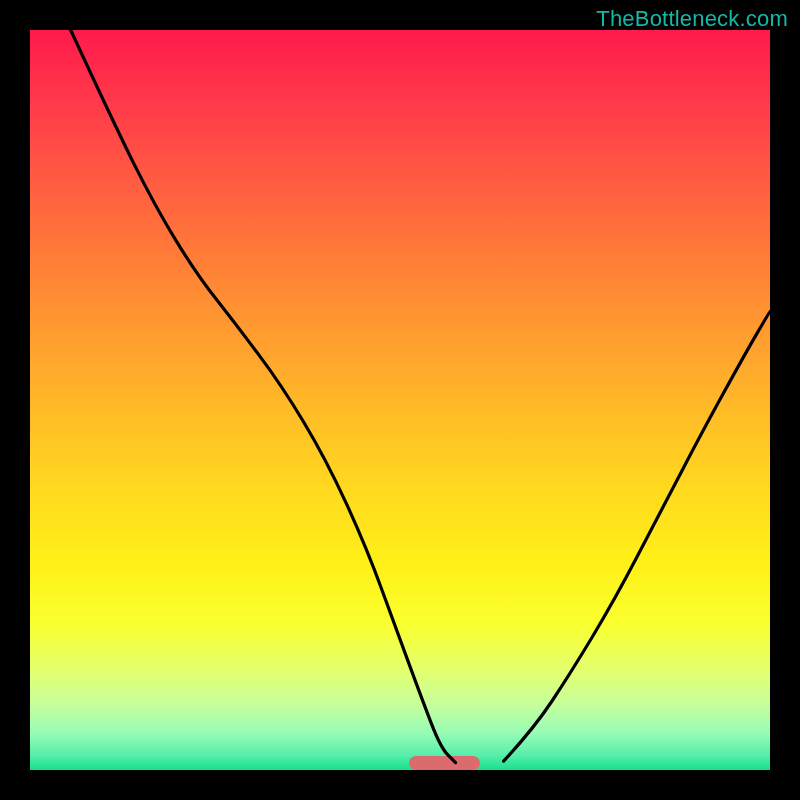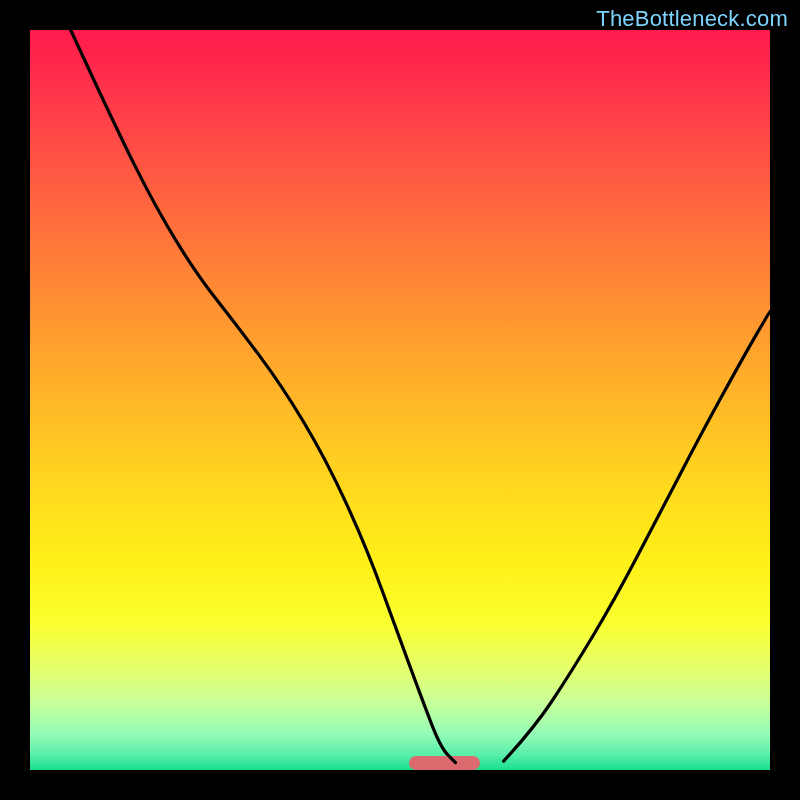--- a/index.html
+++ b/index.html
@@ -13,21 +13,21 @@
   .frame {
     position: relative;
     width: 800px;
     height: 800px;
     background: #000;
   }
   .watermark {
     position: absolute;
     top: 6px;
     right: 12px;
-    color: #7dd3fc;
+    color: #14b8a6;
     font-family: Arial, Helvetica, sans-serif;
     font-size: 22px;
     font-weight: 500;
     letter-spacing: 0.2px;
     user-select: none;
   }
   .plot {
     position: absolute;
     left: 30px;
     top: 30px;

